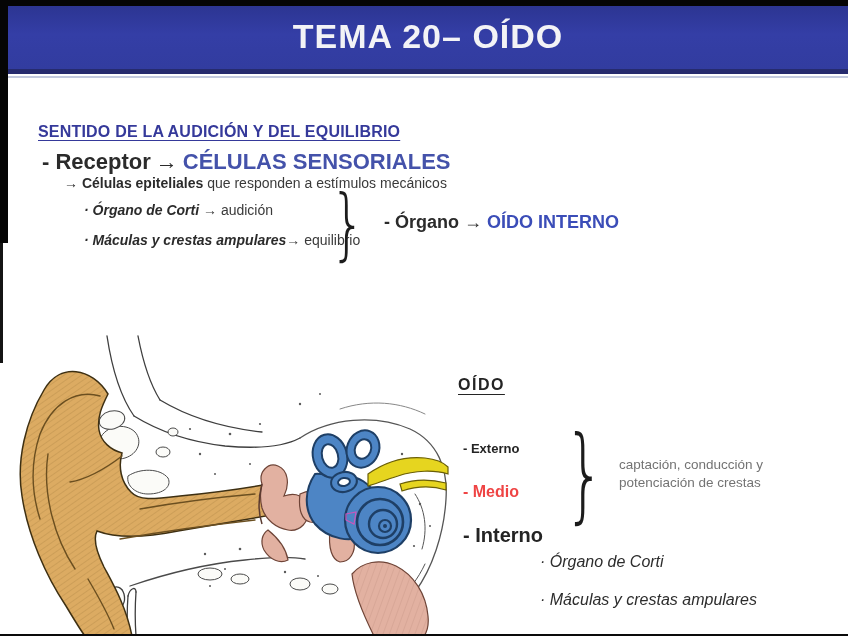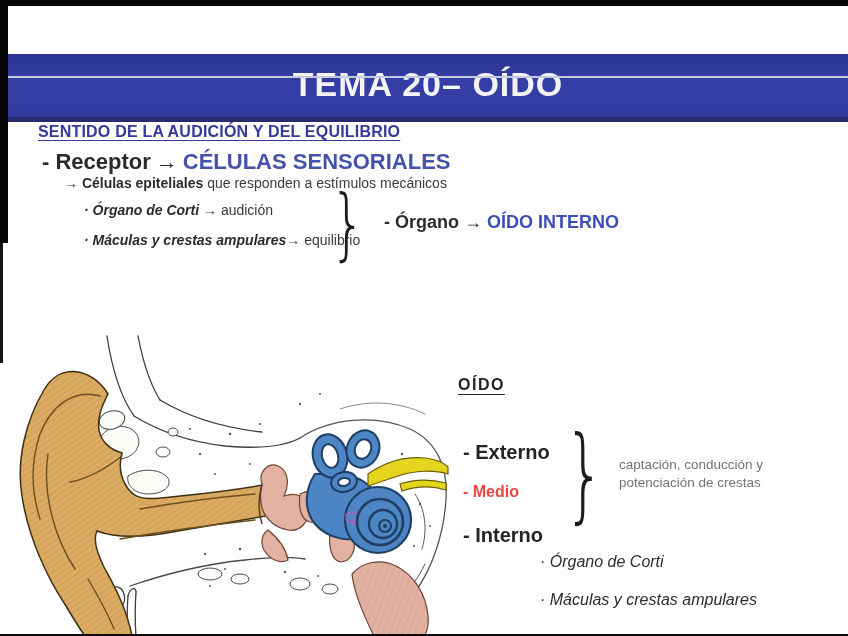--- a/index.html
+++ b/index.html
@@ -5,21 +5,21 @@
   html,body{margin:0;padding:0;background:#ffffff;}
   .slide{position:relative;width:848px;height:636px;background:#ffffff;overflow:hidden;
          font-family:"Liberation Sans","DejaVu Sans",sans-serif;}
   .frame-top{position:absolute;left:0;top:0;width:848px;height:6px;background:#050505;}
   .frame-left{position:absolute;left:0;top:0;width:8px;height:243px;background:#050505;}
   .frame-left-thin{position:absolute;left:0;top:243px;width:3px;height:120px;background:#141414;}
   .frame-bottom{position:absolute;left:0;top:634px;width:848px;height:2px;background:#0a0a0a;}
 
   .hdr{position:absolute;left:8px;top:6px;width:840px;height:63px;
        background:linear-gradient(#2c3592,#343ea6 45%,#323c9f);
-       border-bottom:5px solid #262b6e;text-align:center;margin-top:48px;}
+       border-bottom:5px solid #262b6e;text-align:center;}
   .hdr-underline{position:absolute;left:8px;top:76px;width:840px;height:2px;background:#c3cadf;}
   .hdr-title{display:inline-block;line-height:60px;font-size:34px;font-weight:700;
              letter-spacing:1px;color:#f3f3f6;}
 
   .ln{position:absolute;white-space:nowrap;}
   .b{font-weight:700;}
   .it{font-style:italic;}
   .dk{color:#2b2b2b;}
   .txt{color:#3a3a3a;}
   .blue{color:#4452aa;}
@@ -32,21 +32,21 @@
   .epithelial{left:64px;top:175px;font-size:14px;}
   .corti{left:84px;top:202px;font-size:14px;}
   .maculas{left:84px;top:232px;font-size:14px;}
   .brace{color:#1c1c1c;font-family:"DejaVu Sans",sans-serif;font-weight:200;}
   .brace1{left:330px;top:192px;font-size:78px;line-height:64px;height:64px;
           transform:scaleX(.72);transform-origin:left center;}
   .organ{left:384px;top:212px;font-size:18px;}
 
   .oido-heading{left:458px;top:376px;font-size:16px;font-weight:700;color:#242424;
                 letter-spacing:1.5px;text-decoration:underline;text-underline-offset:4px;}
-  .item-externo{left:463px;top:441px;font-size:20px;font-weight:700;color:#242424;}
+  .item-externo{left:463px;top:441px;font-size:13px;font-weight:700;color:#242424;}
   .item-medio{left:463px;top:483px;font-size:16px;font-weight:700;color:#ef4444;}
   .item-interno{left:463px;top:524px;font-size:20px;font-weight:700;color:#242424;}
   .brace2{left:564px;top:432px;font-size:104px;line-height:84px;height:84px;
           transform:scaleX(.62);transform-origin:left center;}
   .caption{left:604px;top:456px;font-size:13.5px;color:#737373;line-height:18px;white-space:nowrap;margin-left:15px;}
   .sub-corti{left:540px;top:553px;font-size:16px;font-style:italic;color:#2d2d2d;}
   .sub-maculas{left:540px;top:591px;font-size:16px;font-style:italic;color:#2d2d2d;}
 
   .ear-svg{position:absolute;left:0;top:334px;width:452px;height:302px;}
 </style>

